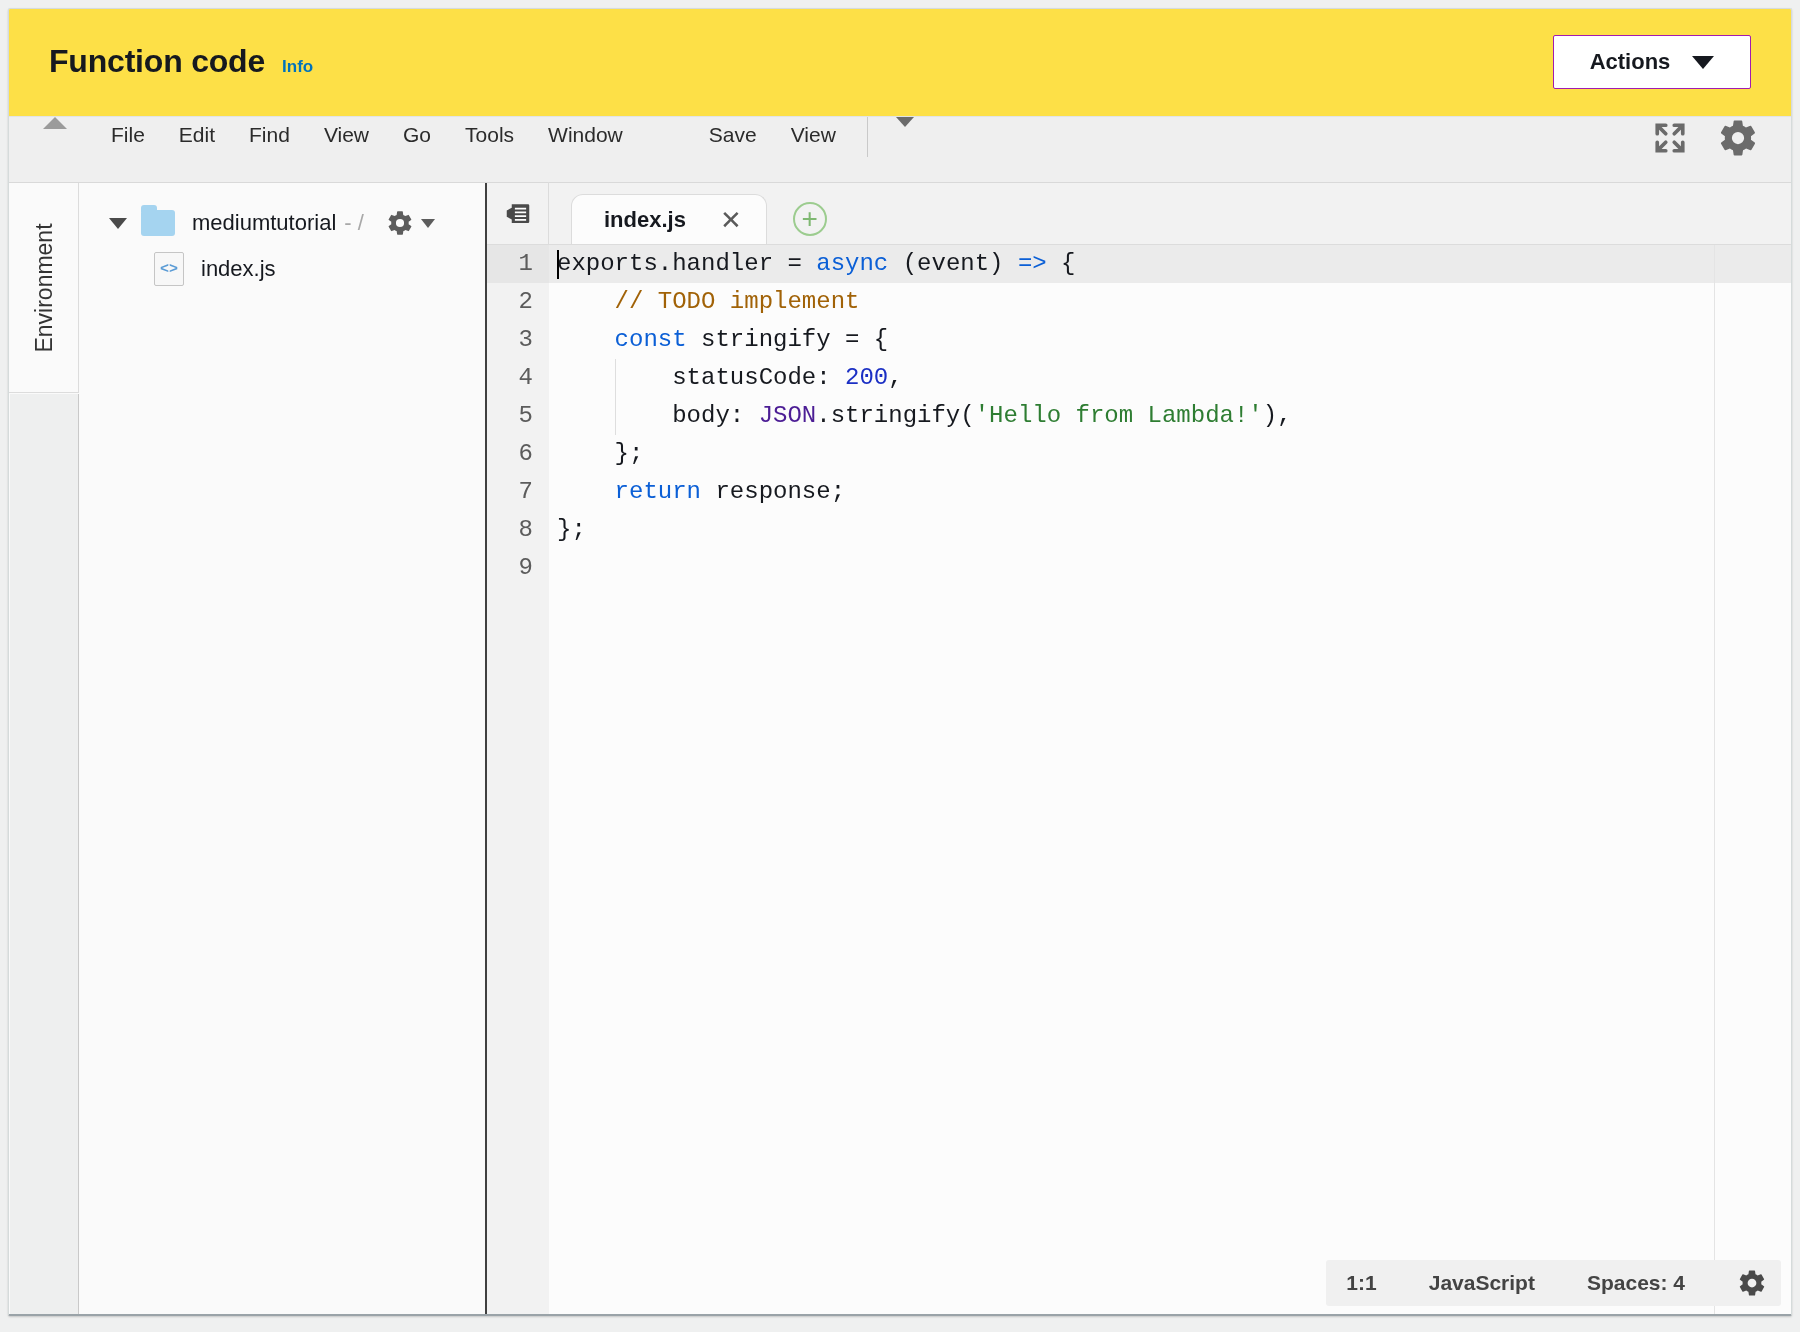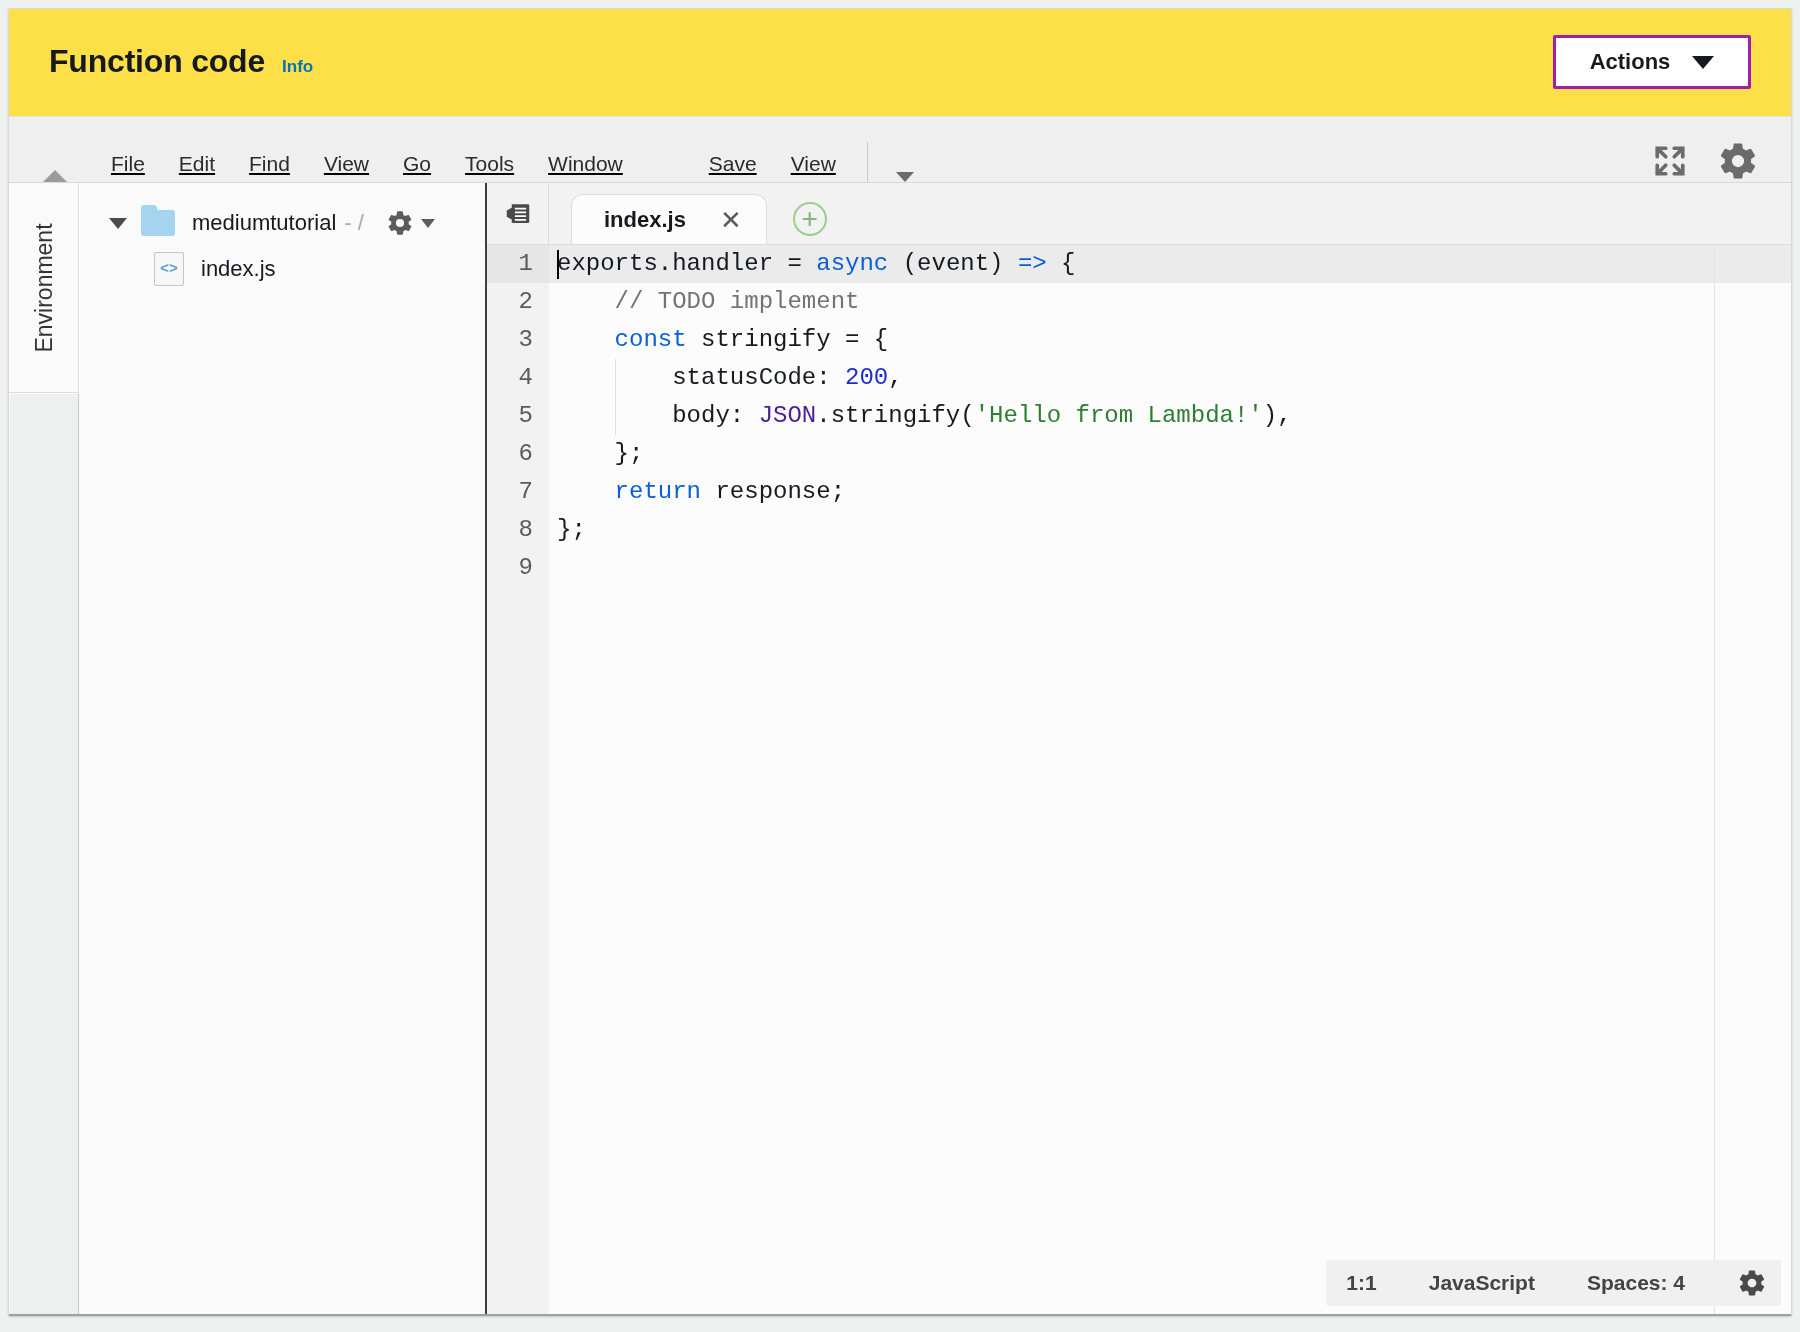--- a/index.html
+++ b/index.html
@@ -55,21 +55,21 @@
     color: #0073bb;
     cursor: pointer;
   }
   .actions-btn {
     position: absolute;
     right: 40px;
     top: 26px;
     width: 198px;
     height: 54px;
     background: #fff;
-    border: 3px solid #a21caf;
+    border: 1px solid #a21caf;
     border-radius: 2px;
     display: flex;
     align-items: center;
     justify-content: center;
     gap: 22px;
     cursor: pointer;
   }
   .actions-btn .label {
     font-size: 22px;
     font-weight: bold;
@@ -84,22 +84,21 @@
 
   
   .menubar {
     position: absolute;
     left: 0; top: 108px;
     width: 100%;
     height: 66px;
     background: #efefef;
     border-bottom: 1px solid #d9d9d9;
     display: flex;
-    align-items: flex-end;
-    text-decoration: underline;
+    align-items: flex-start;
   }
   .collapse-tri {
     margin-left: 34px;
     margin-right: 27px;
     width: 0; height: 0;
     border-left: 12px solid transparent;
     border-right: 12px solid transparent;
     border-bottom: 12px solid #9b9b9b;
     cursor: pointer;
   }
@@ -358,21 +357,21 @@
     background: #000;
   }
   .indent-guide {
     position: absolute;
     top: 0;
     width: 1px;
     height: 38px;
     background: #dedede;
   }
   .kw { color: #0b5fd6; }
-  .cmt { color: #737373; }
+  .cmt { color: #a16207; }
   .num { color: #1b2fc4; }
   .str { color: #2e7d32; }
   .cls { color: #4c1d95; }
   .arrow { color: #0b5fd6; }
 
   .scroll-divider {
     position: absolute;
     top: 0; bottom: 0;
     width: 1px;
     background: #e4e4e4;

